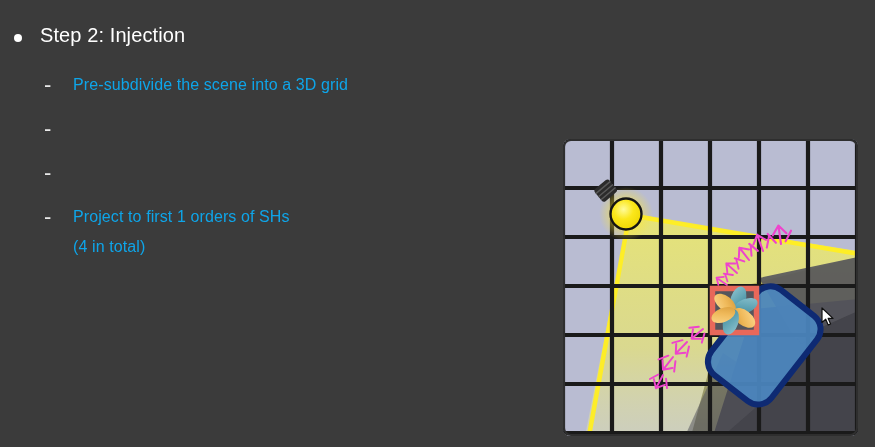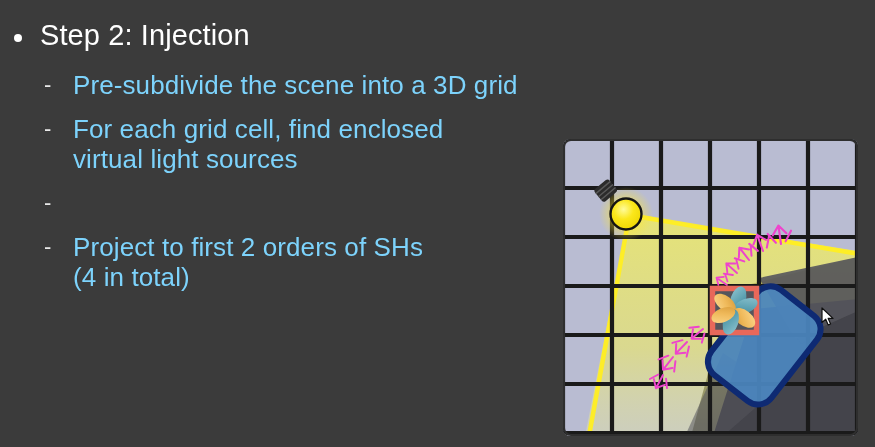--- a/index.html
+++ b/index.html
@@ -38,21 +38,21 @@
   .title-bullet {
     width: 8px;
     height: 8px;
     border-radius: 50%;
     background: #ffffff;
     margin-top: 16px;
     margin-right: 18px;
     flex: 0 0 auto;
   }
   .title-text {
-    font-size: 29px;
+    font-size: 20px;
     line-height: 34px;
     font-weight: 400;
     letter-spacing: 0.1px;
     color: #ffffff;
     white-space: pre;
   }
 
   #sub-list {
     position: absolute;
     left: 44px;
@@ -67,23 +67,23 @@
   .sub-dash {
     width: 14px;
     flex: 0 0 auto;
     margin-right: 15px;
     font-size: 22px;
     line-height: 30px;
     color: #e9e9e9;
     text-align: left;
   }
   .sub-text {
-    font-size: 26px;
+    font-size: 16px;
     line-height: 30px;
-    color: #7dd3fc;
+    color: #0ea5e9;
     white-space: pre-line;
     letter-spacing: 0.1px;
   }
 
   
   #figure {
     position: absolute;
     left: 563px;
     top: 139px;
     width: 296px;
@@ -115,31 +115,29 @@
 
     <div id="sub-list">
 
       <div class="sub-item">
         <div class="sub-dash">-</div>
         <div class="sub-text">Pre-subdivide the scene into a 3D grid</div>
       </div>
 
       <div class="sub-item">
         <div class="sub-dash">-</div>
-        <div class="sub-text">For each grid cell, find enclosed
-virtual light sources</div>
-      </div>
-
-      <div class="sub-item">
-        <div class="sub-dash">-</div>
-      </div>
-
-      <div class="sub-item">
-        <div class="sub-dash">-</div>
-        <div class="sub-text">Project to first 2 orders of SHs
+      </div>
+
+      <div class="sub-item">
+        <div class="sub-dash">-</div>
+      </div>
+
+      <div class="sub-item">
+        <div class="sub-dash">-</div>
+        <div class="sub-text">Project to first 1 orders of SHs
 (4 in total)</div>
       </div>
 
     </div>
   </div>
 
   <div id="figure">
     <svg width="296" height="298" viewBox="0 0 296 298" xmlns="http://www.w3.org/2000/svg">
       <defs>
         <clipPath id="gridClip">

